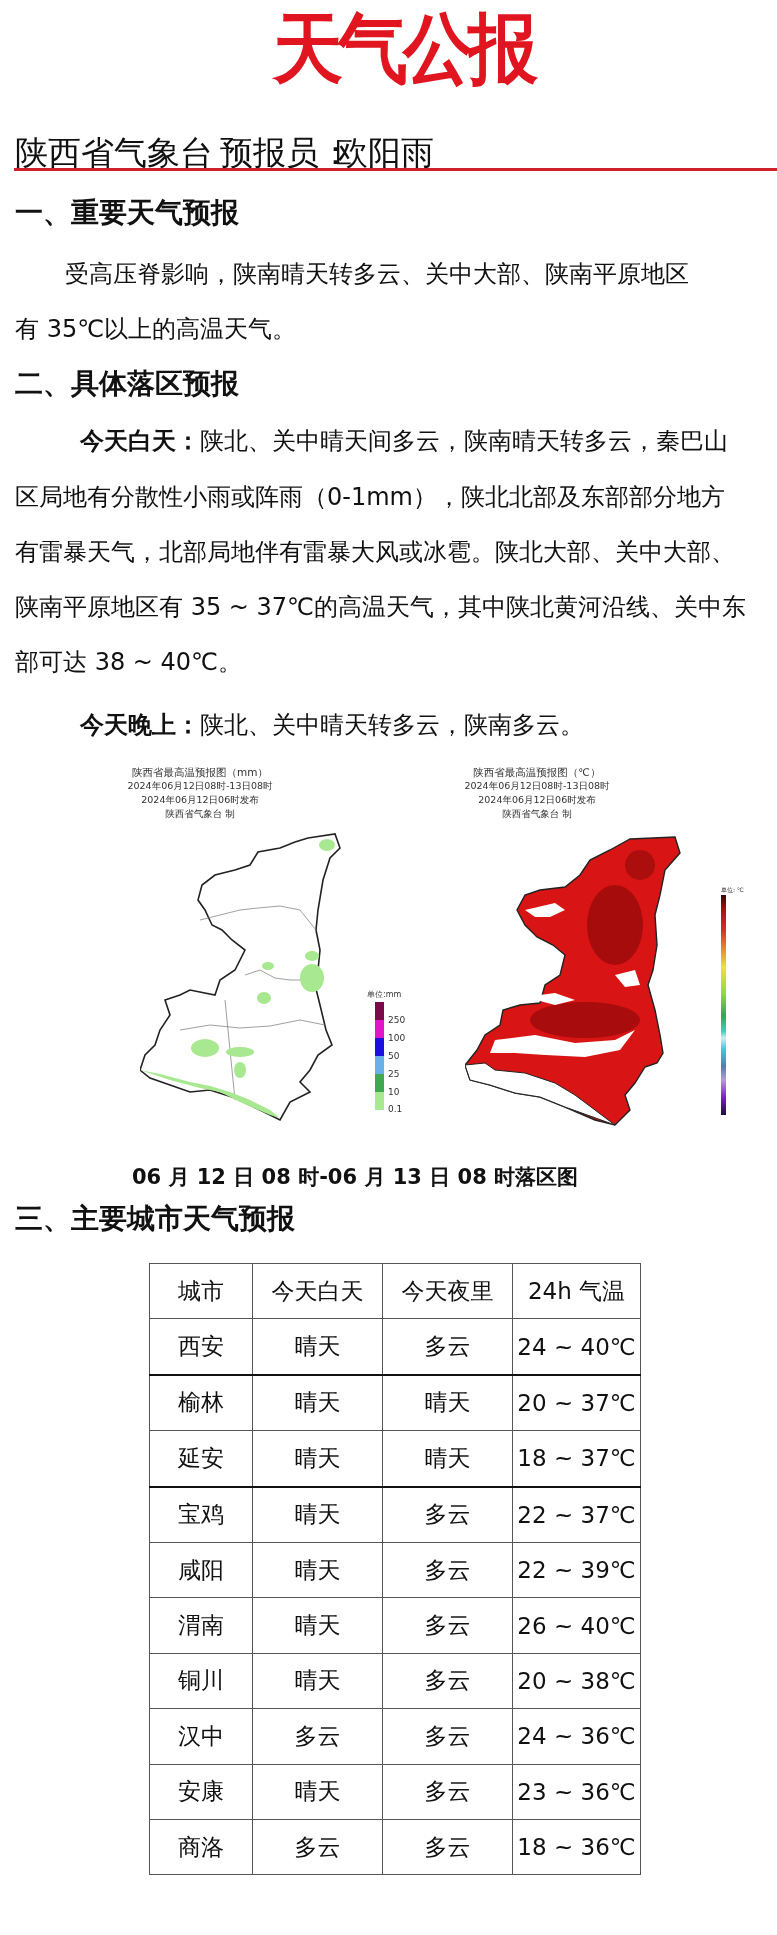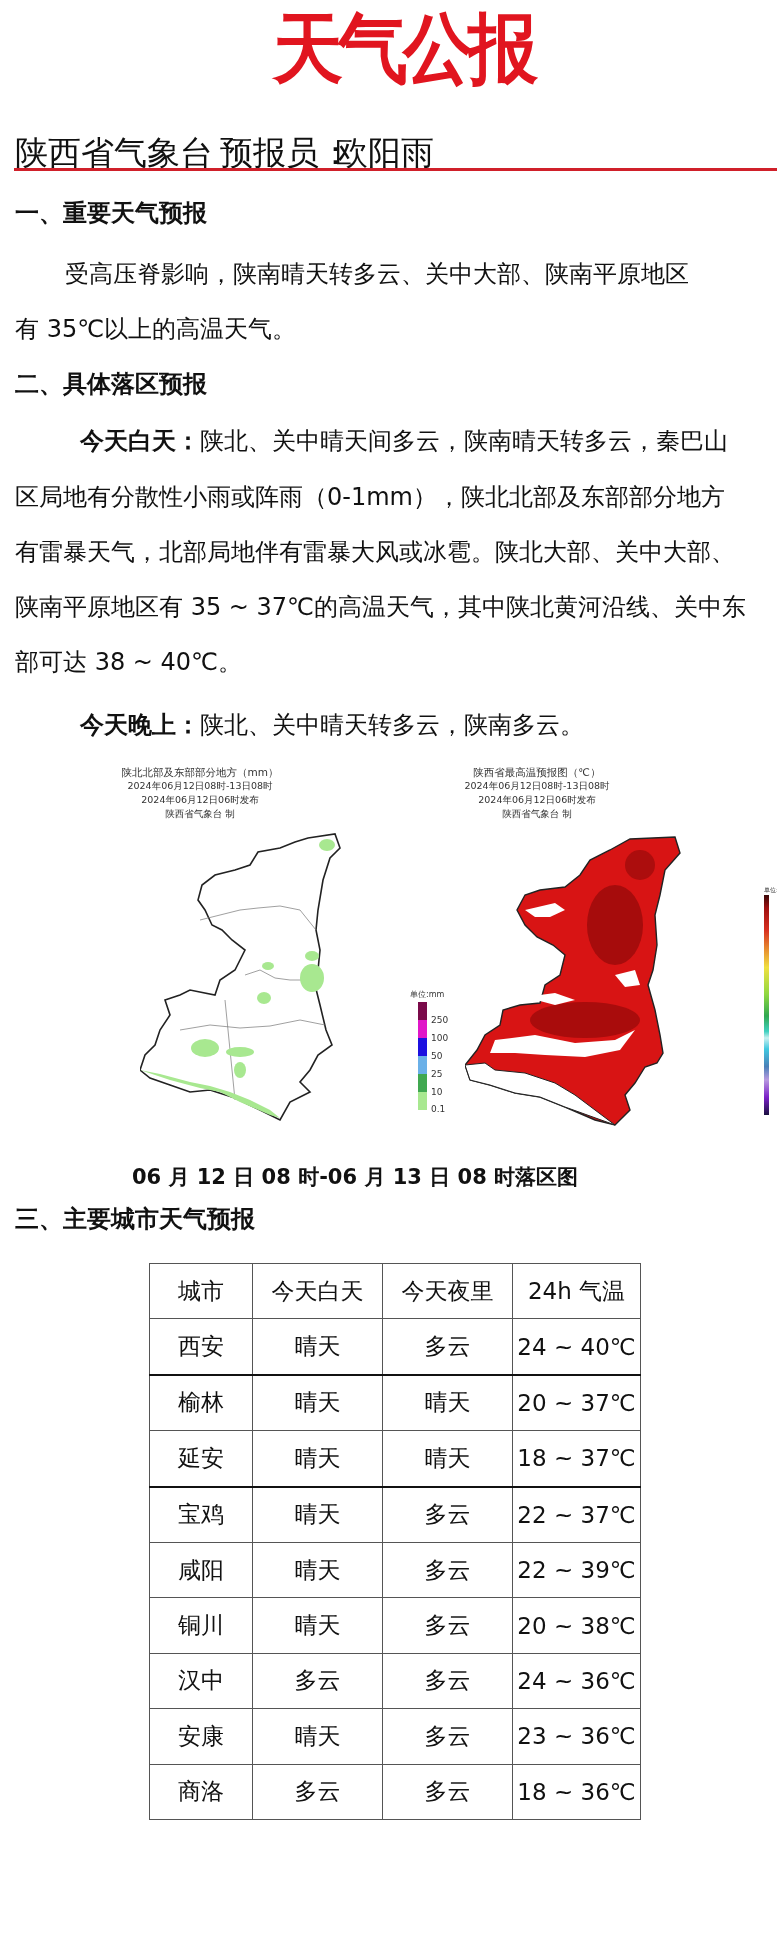--- a/index.html
+++ b/index.html
@@ -6,24 +6,24 @@
   body { width: 777px; height: 1935px; position: relative; overflow: hidden;
          font-family: "DejaVu Sans", "Liberation Sans", sans-serif; color: #111; }
   .abs { position: absolute; }
   .title { position: absolute; top: 8px; left: 0; width: 777px; height: 82px; }
   .title span { position: absolute; top: 0; font-size: 70px; line-height: 82px; color: #e1151f;
                 font-weight: bold; font-family: "DejaVu Sans", sans-serif; transform: scaleY(1.1); }
   .header-line { position: absolute; top: 138px; left: 15px; width: 762px; height: 30px;
                  font-size: 33px; line-height: 30px; white-space: nowrap; }
   .header-line span { position: absolute; top: 0; }
   .rule { position: absolute; top: 168px; left: 14px; width: 763px; height: 3px; background: #d0202a; }
-  .h2 { position: absolute; left: 15px; font-size: 24px; font-weight: bold; line-height: 36px; white-space: nowrap; letter-spacing: 0px; }
+  .h2 { position: absolute; left: 15px; font-size: 28px; font-weight: bold; line-height: 36px; white-space: nowrap; letter-spacing: 0px; }
   .p { position: absolute; left: 15px; font-size: 24px; line-height: 32px; white-space: nowrap; }
   .map-caption { position: absolute; font-size: 9.5px; line-height: 14px; color: #333; text-align: center; }
-  .legend { position: absolute; margin-left: 43px; }
+  .legend { position: absolute; }
   .legend .sw { position: absolute; left: 0; width: 9px; }
   .legend .lb { position: absolute; font-size: 9px; color: #333; line-height: 10px; }
   .caption { position: absolute; top: 1162px; left: 0; width: 680px; text-align: center; font-size: 21px; font-weight: bold; line-height: 30px; padding-left: 30px; box-sizing: border-box; }
   table.city { position: absolute; top: 1263px; left: 149px; border-collapse: collapse; table-layout: fixed; }
   table.city td { border: 1px solid #555; height: 54.4px; padding: 0; text-align: center; font-size: 23px; }
   table.city tr.thick td { border-top: 2px solid #111; }
 </style>
 </head>
 <body>
 
@@ -51,21 +51,21 @@
 </div>
 <div class="p" style="top:481px">区局地有分散性小雨或阵雨（0-1mm），陕北北部及东部部分地方</div>
 <div class="p" style="top:536px">有雷暴天气，北部局地伴有雷暴大风或冰雹。陕北大部、关中大部、</div>
 <div class="p" style="top:591px">陕南平原地区有 35 ~ 37℃的高温天气，其中陕北黄河沿线、关中东</div>
 <div class="p" style="top:646px">部可达 38 ~ 40℃。</div>
 <div class="p" style="top:709px; left:80px">
   <b>今天晚上：</b><span>陕北、关中晴天转多云，陕南多云。</span>
 </div>
 
 <div class="abs" style="left:100px; top:765px; width:200px;">
-  <div class="map-caption" style="position:relative; font-size:10.5px;">陕北北部及东部部分地方（mm）</div>
+  <div class="map-caption" style="position:relative; font-size:10.5px;">陕西省最高温预报图（mm）</div>
   <div class="map-caption" style="position:relative;">2024年06月12日08时-13日08时</div>
   <div class="map-caption" style="position:relative;">2024年06月12日06时发布</div>
   <div class="map-caption" style="position:relative;">陕西省气象台 制</div>
 </div>
 <svg class="abs" style="left:140px; top:830px" width="240" height="300" viewBox="0 0 240 300">
   <path d="M168 8 L195 4 L200 18 L190 28 L183 50 L178 80 L176 100 L180 120 L178 140 L175 155 L180 175 L186 200 L192 215 L178 225 L170 240 L160 252 L170 262 L150 272 L140 290 L120 280 L95 268 L70 260 L50 262 L30 255 L10 248 L0 240 L5 225 L15 215 L20 200 L30 185 L25 170 L40 165 L50 160 L75 165 L80 150 L95 140 L105 120 L92 110 L82 100 L72 95 L65 80 L58 70 L62 55 L75 45 L95 40 L110 35 L118 22 L140 18 L155 12 Z" fill="#ffffff" stroke="#222" stroke-width="1.6"></path>
   <path d="M60 90 L80 85 L100 80 L118 78 L140 76 L160 80 L176 100" fill="none" stroke="#777" stroke-width="0.7"></path>
   <path d="M105 145 L120 140 L135 148 L150 150 L178 150" fill="none" stroke="#777" stroke-width="0.7"></path>
   <path d="M40 200 L70 195 L100 198 L130 196 L160 190 L185 195" fill="none" stroke="#777" stroke-width="0.7"></path>
   <path d="M85 170 L90 220 L95 270" fill="none" stroke="#777" stroke-width="0.7"></path>
@@ -159,20 +159,26 @@
     <td>多云</td>
     <td>22 ~ 37℃</td>
   </tr>
   <tr>
     <td>咸阳</td>
     <td>晴天</td>
     <td>多云</td>
     <td>22 ~ 39℃</td>
   </tr>
   <tr>
+    <td>渭南</td>
+    <td>晴天</td>
+    <td>多云</td>
+    <td>26 ~ 40℃</td>
+  </tr>
+  <tr>
     <td>铜川</td>
     <td>晴天</td>
     <td>多云</td>
     <td>20 ~ 38℃</td>
   </tr>
   <tr>
     <td>汉中</td>
     <td>多云</td>
     <td>多云</td>
     <td>24 ~ 36℃</td>

